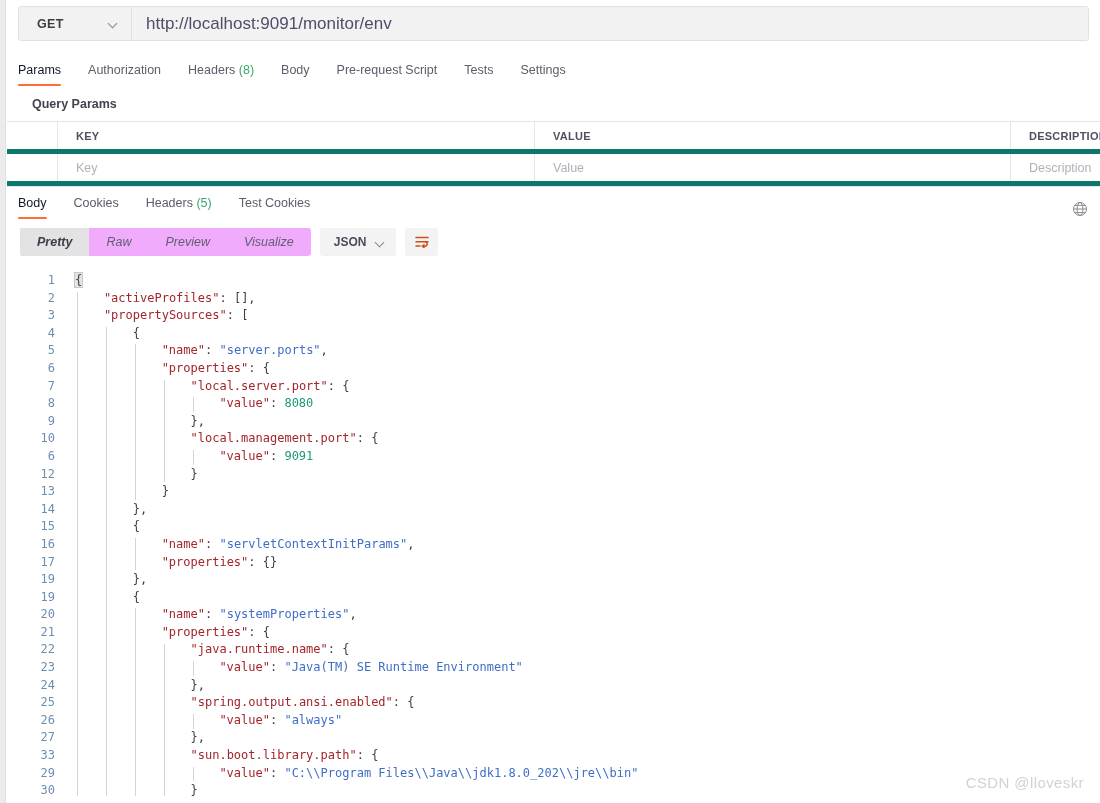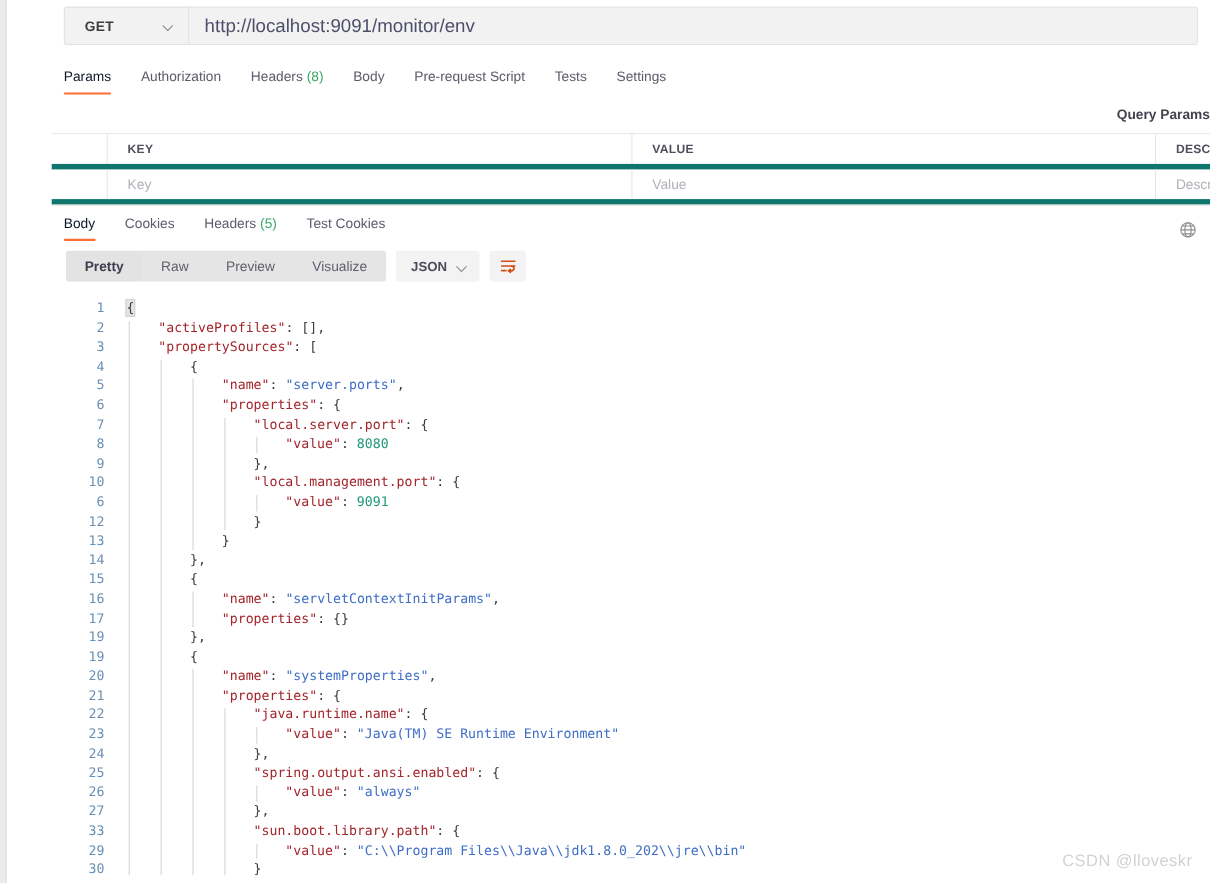--- a/index.html
+++ b/index.html
@@ -13,21 +13,21 @@
   }
 
   .app { position: relative; width: 1100px; height: 803px; background: #fff; }
 
   
   .left-rail {
     position: absolute; left: 0; top: 0; width: 6px; height: 803px;
     background: #ebebeb; border-right: 1px solid #e0e0e0;
   }
 
-  .content { position: absolute; left: 7px; top: 0; right: 0; bottom: 0; margin-left: 40px; }
+  .content { position: absolute; left: 7px; top: 0; right: 0; bottom: 0; }
 
   
   .urlbar {
     display: flex; align-items: stretch;
     height: 35px; margin: 6px 11px 0 11px;
     border: 1px solid #e1e1e1; border-radius: 3px;
     background: #f2f2f2;
   }
   .method {
     display: flex; align-items: center; justify-content: space-between;
@@ -67,21 +67,21 @@
   }
   .rtab.active { color: #0f172a; }
   .rtab.active::after {
     content: ""; position: absolute; left: 0; right: 0; bottom: 0;
     height: 2px; background: #ff6c37; border-radius: 1px;
   }
   .cnt { color: #3aa86b; }
 
   .qp-label {
     padding: 11px 0 10px 25px;
-    font-size: 12.5px; font-weight: bold; color: #43434f; text-align: right;
+    font-size: 12.5px; font-weight: bold; color: #43434f;
   }
 
   
   .ptable { border-top: 1px solid #e6e6e6; }
   .prow { display: flex; height: 32px; border-bottom: 5px solid #0f766e; }
   .prow.head { height: 32px; background: #fff; }
   .pcell { display: flex; align-items: center; padding: 0 0 0 18px; border-right: 1px solid #e6e6e6; overflow: hidden; }
   .pcell.chk { width: 51px; padding: 0; border-right: 1px solid #e6e6e6; }
   .pcell.key { width: 477px; }
   .pcell.val { width: 476px; }
@@ -96,22 +96,23 @@
     height: 32px; padding: 11px 0 0 11px;
   }
   .globe {
     position: absolute; right: 12px; top: 14px;
     width: 16px; height: 16px; cursor: pointer;
   }
 
   
   .viewrow { display: flex; align-items: center; gap: 9px; padding: 9px 0 10px 13px; }
   .seg {
-    display: flex; background: #e5e5e5; border-radius: 3px; overflow: hidden;
+    display: flex; background: #f0abfc; border-radius: 3px; overflow: hidden;
     height: 28px;
+    font-style: italic;
   }
   .segbtn {
     display: flex; align-items: center; justify-content: center;
     padding: 0 17px; font-size: 12.5px; color: #5f5f6d; cursor: pointer;
     white-space: nowrap;
   }
   .segbtn.on { background: #e3e3e3; color: #3d3d4d; font-weight: bold; }
   .dd {
     display: flex; align-items: center; gap: 10px;
     height: 28px; padding: 0 11px 0 14px;

